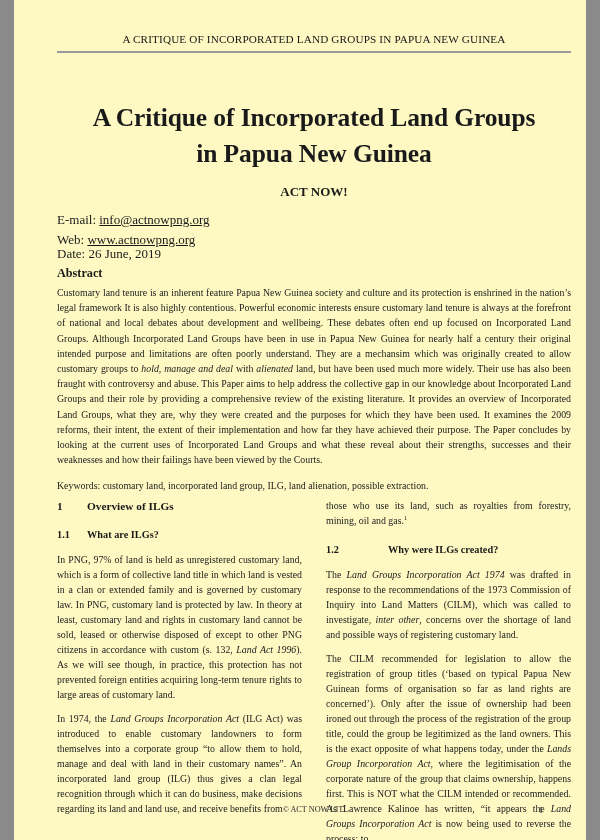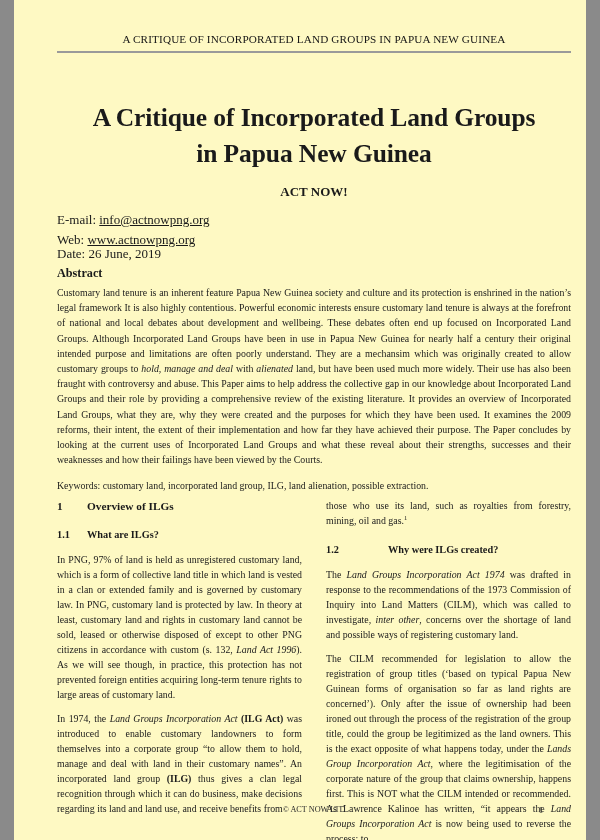--- a/index.html
+++ b/index.html
@@ -131,21 +131,21 @@
   .h1 .num { width: 30px; flex: none; }
   .h2 {
     font-size: 10.3px;
     font-weight: bold;
     margin: 0 0 9px 0;
     display: flex;
   }
   .h2 .num { width: 30px; flex: none; }
   .h2-spaced { margin-top: 14px; gap: 32px; }
   i { font-style: italic; }
-  b { font-weight: bold; }
+  b { font-weight: normal; }
   sup { font-size: 6.6px; vertical-align: super; line-height: 0; }
 
   
   .foot-c {
     position: absolute;
     left: 43px;
     top: 805px;
     width: 514px;
     text-align: center;
     font-size: 8.2px;

